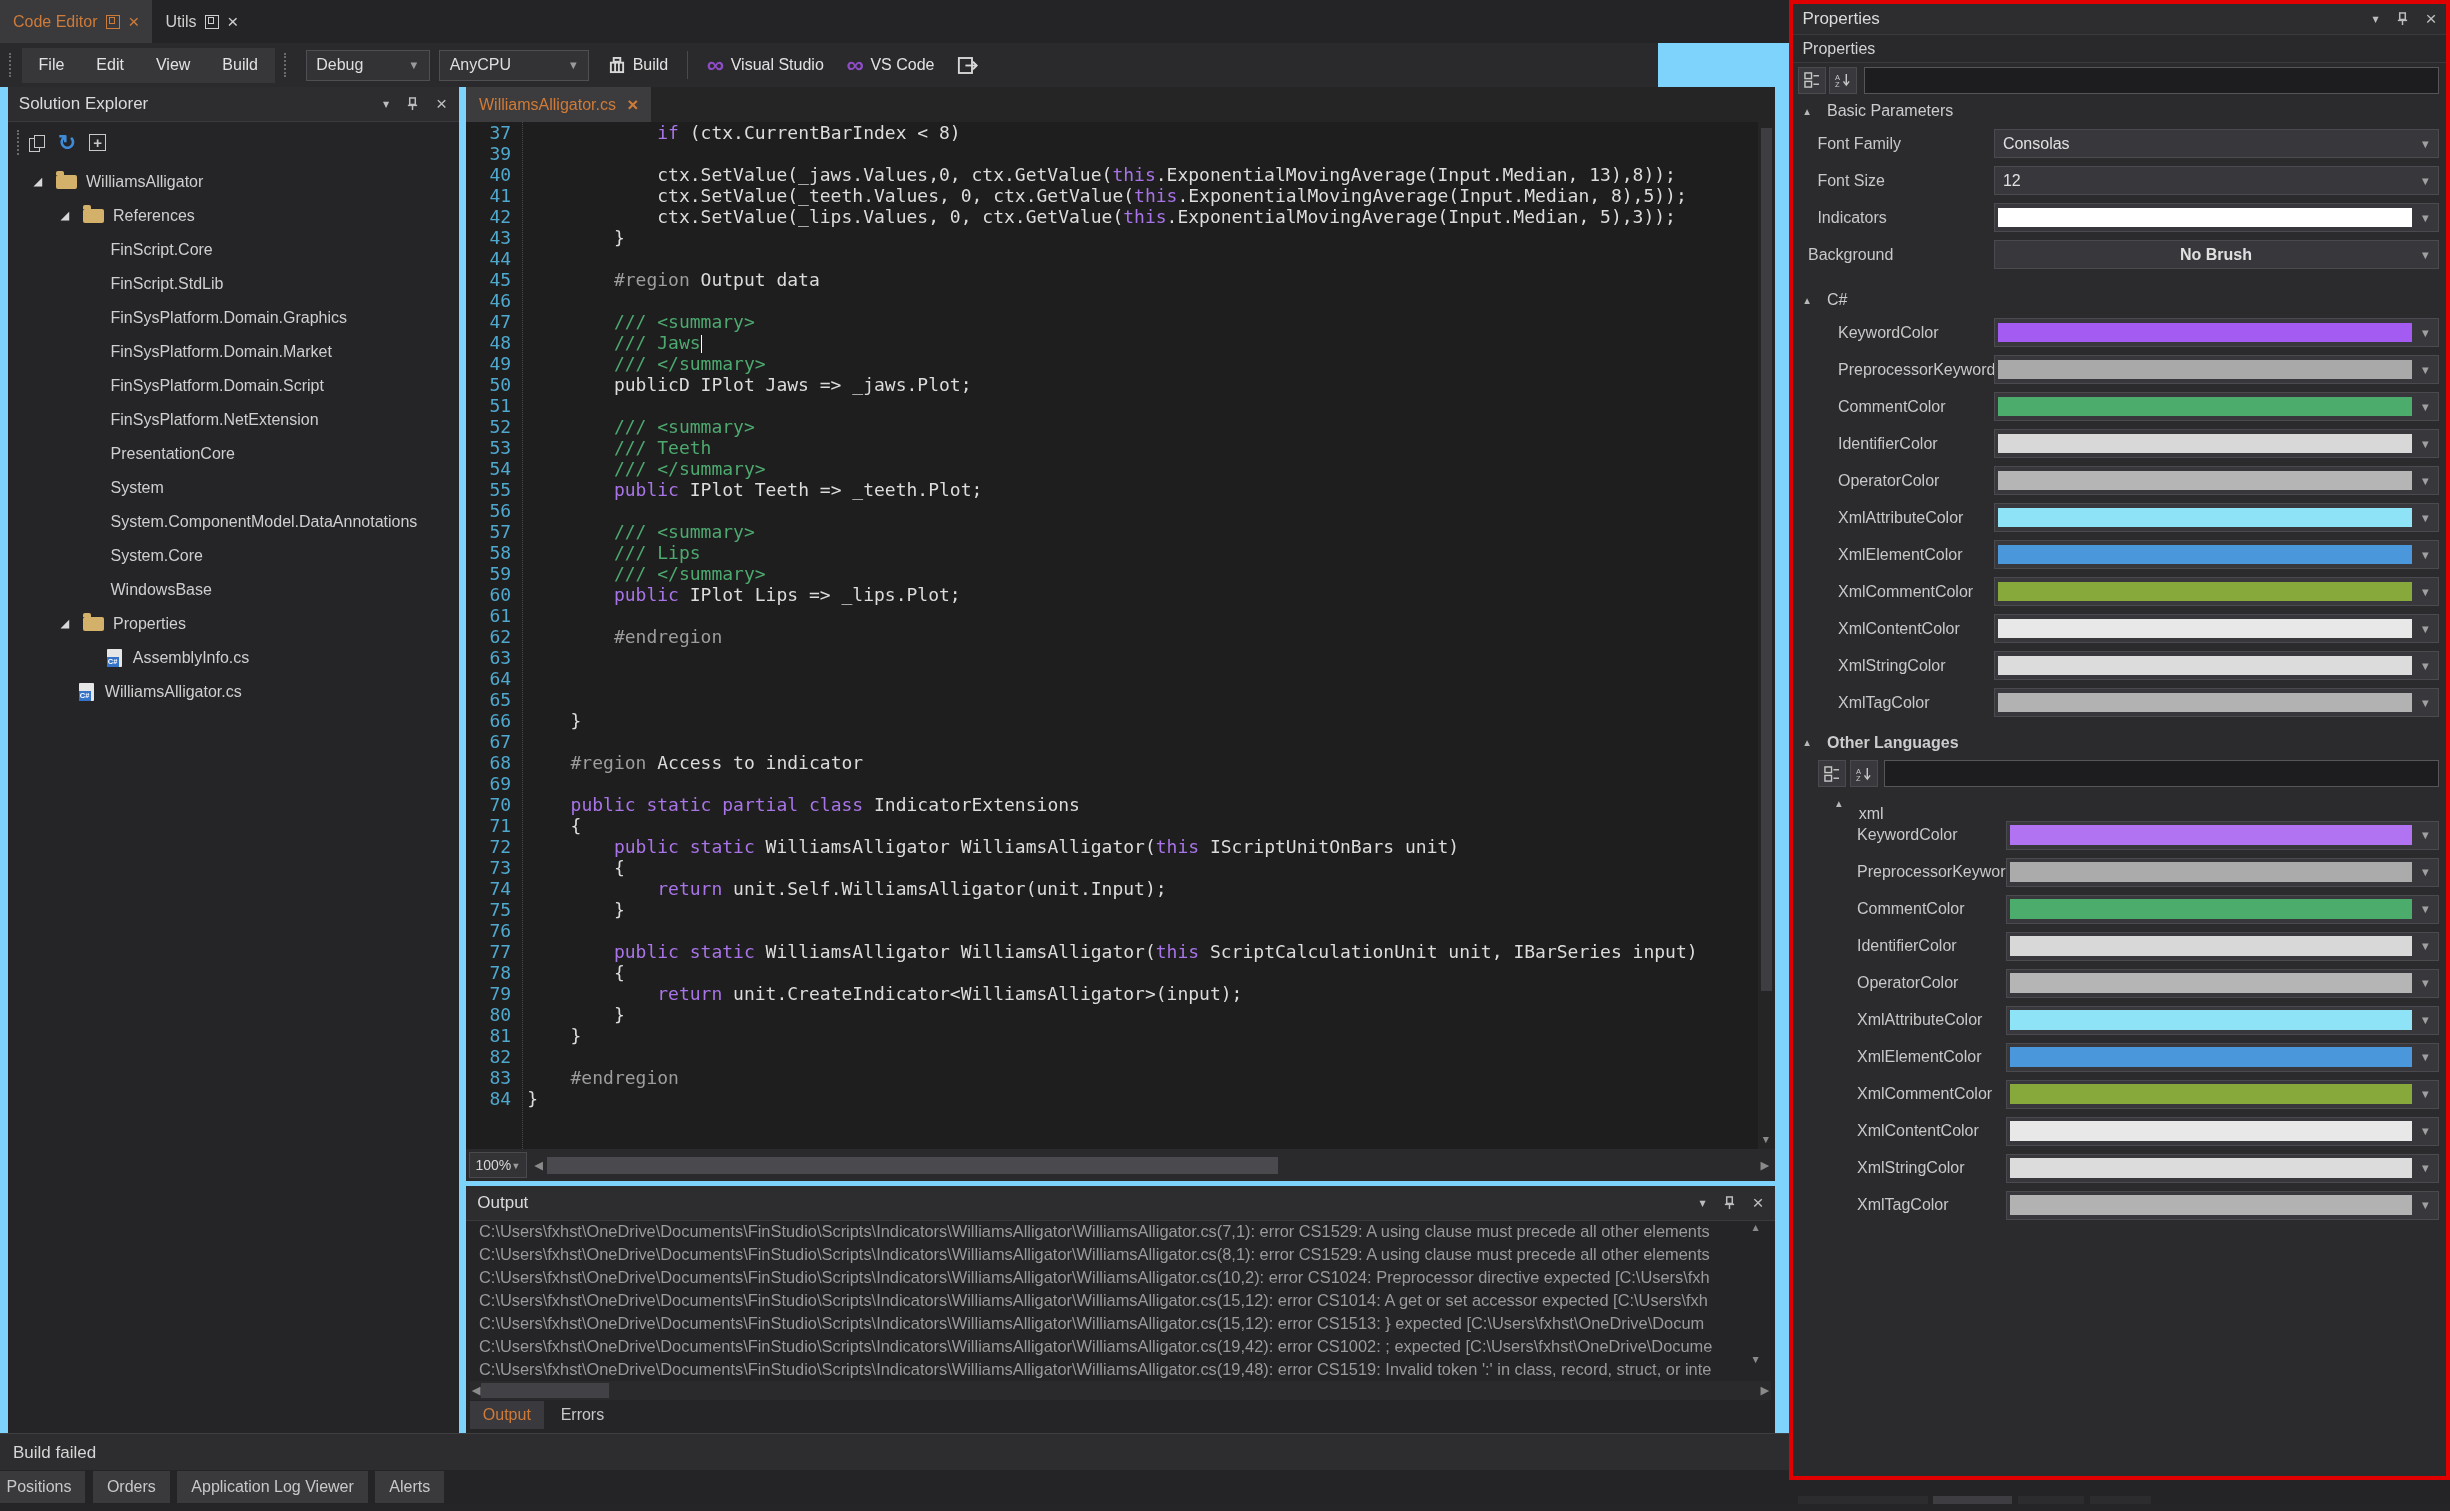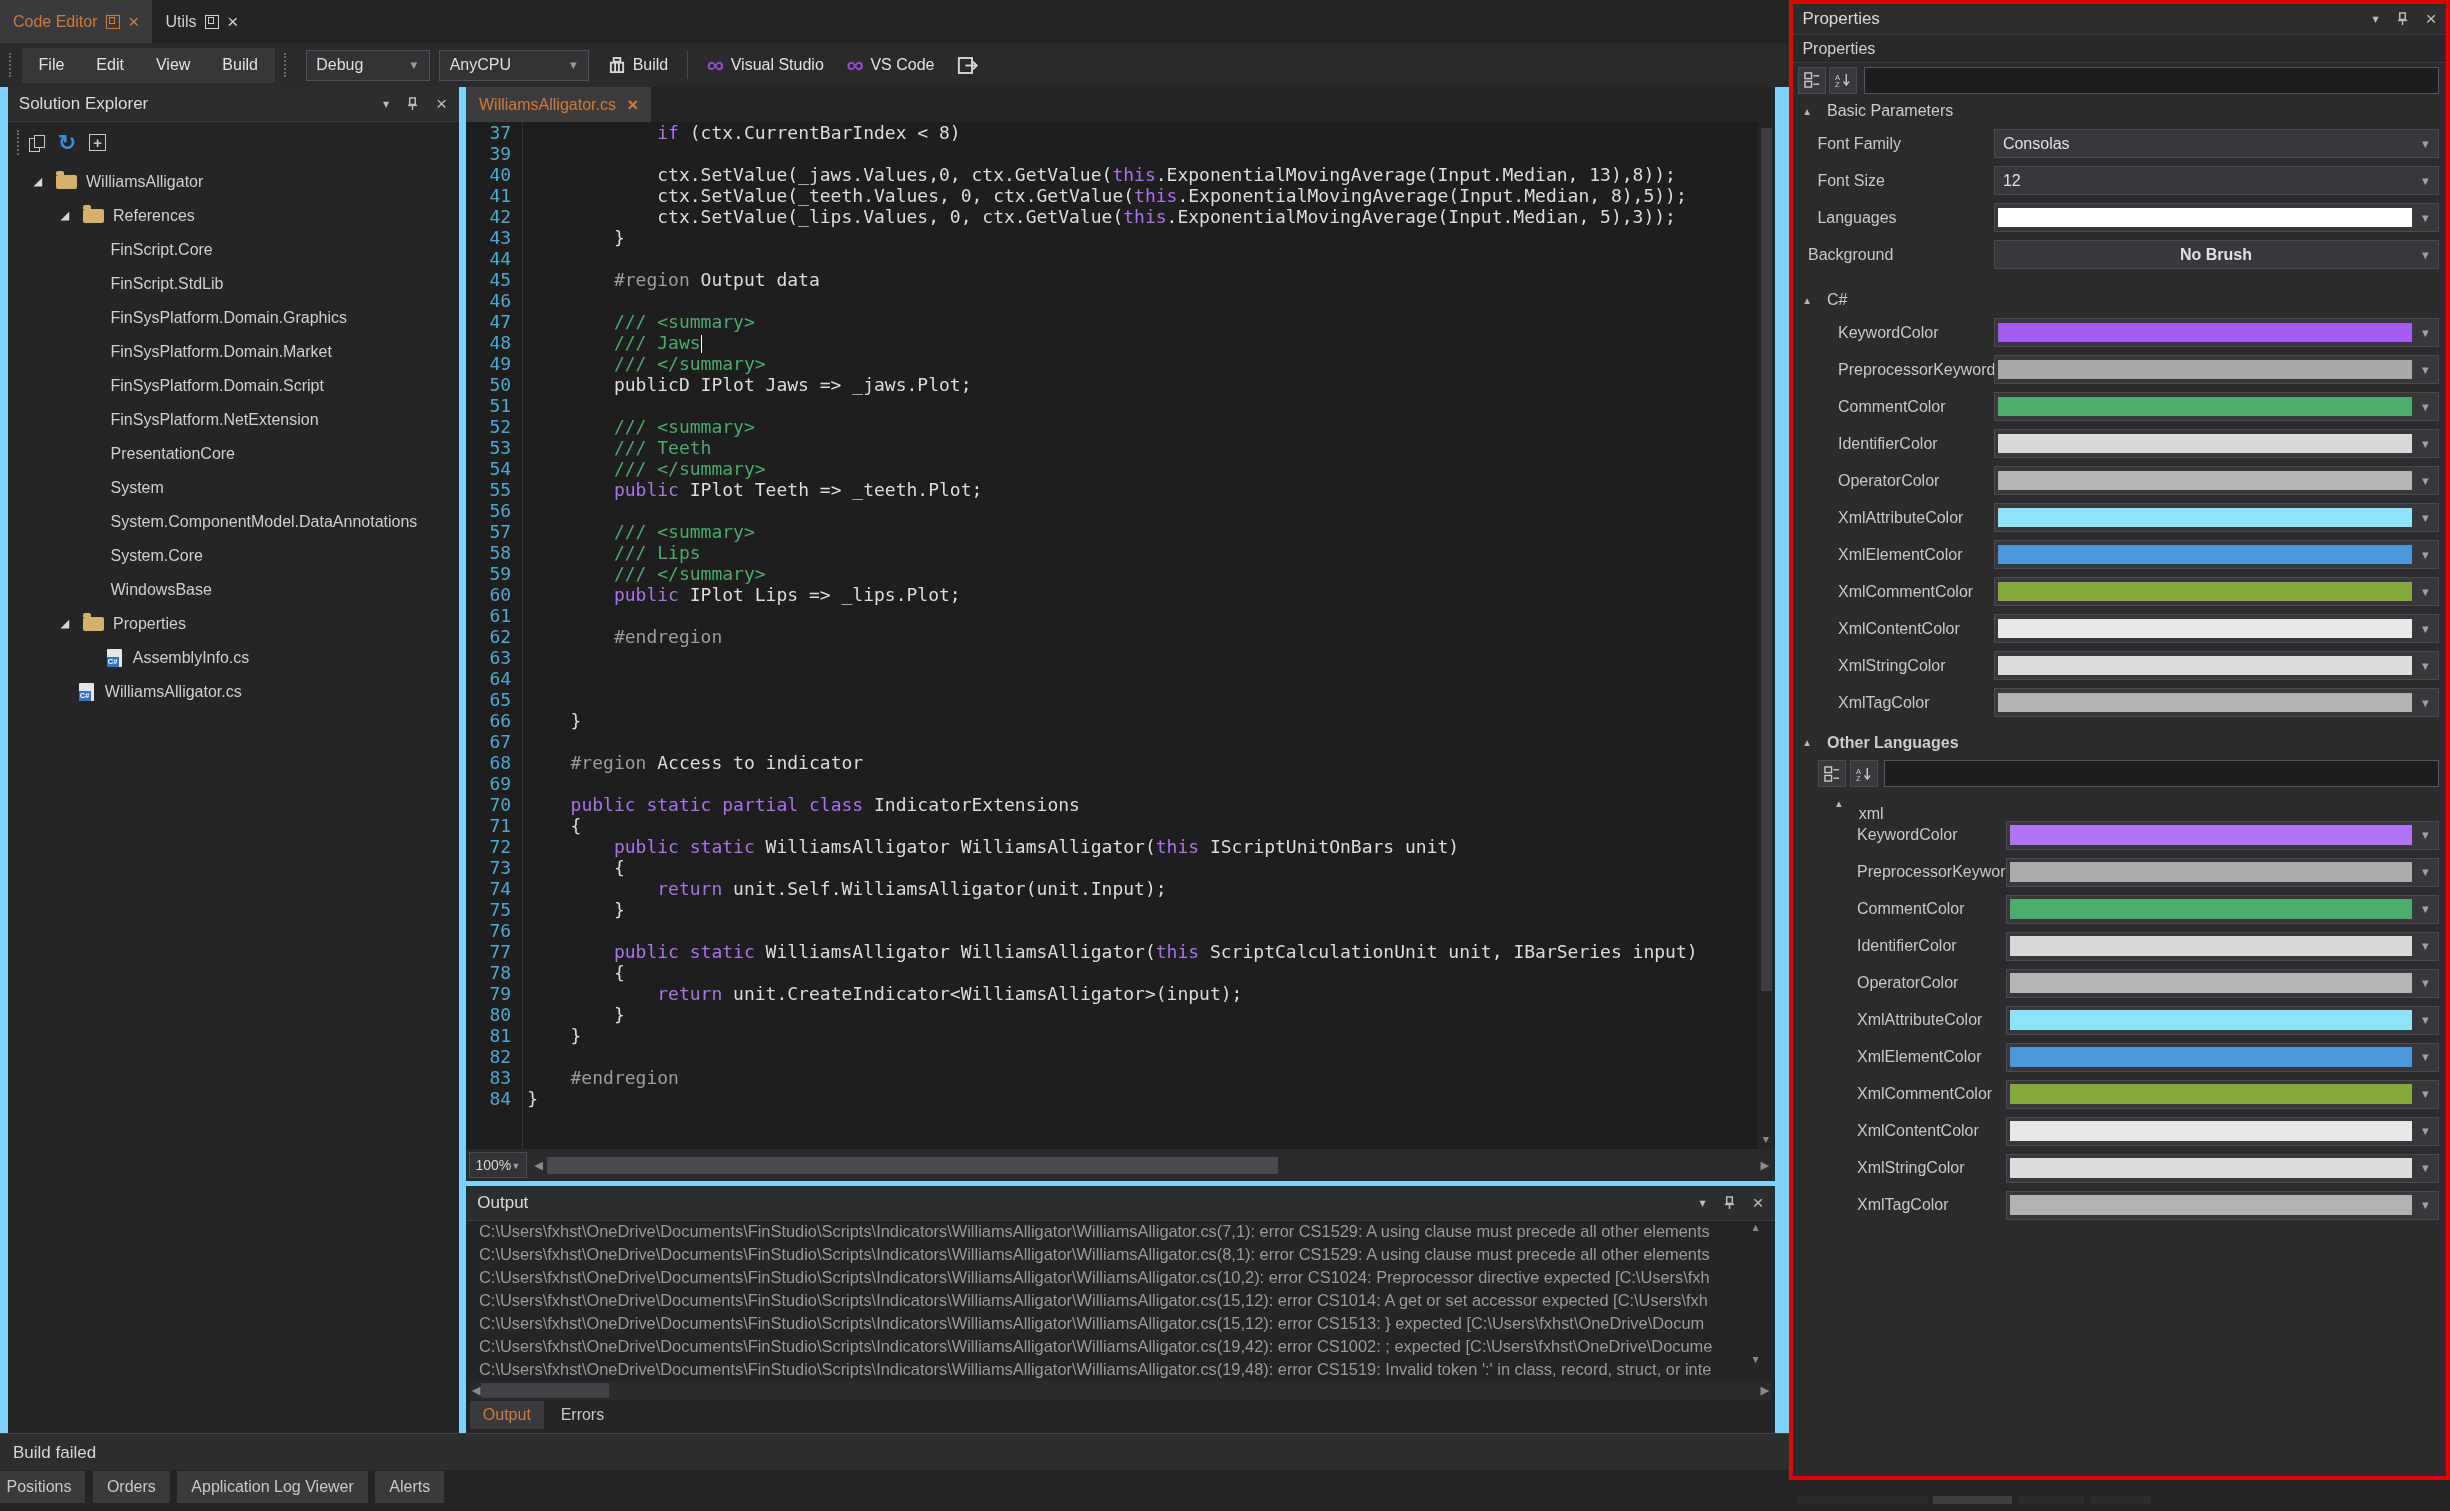--- a/index.html
+++ b/index.html
@@ -9,21 +9,21 @@
     background:#7dd3fc; font-family:"Liberation Sans", sans-serif; color:#d6d6d6;
   }
   
   #doc-tabbar { position:absolute; left:0; top:0; width:1789px; height:43px; background:#242426; display:flex; align-items:stretch; }
   .doc-tab { display:flex; align-items:center; gap:8.4px; padding:0 13px; cursor:default; color:#cfcfcf; font-size:16px; }
   .doc-tab.active { background:#3a3a3d; color:#ce7b39; }
   .tab-doc-icon { width:14px; height:14px; border:1.9px solid currentColor; position:relative; display:inline-block; }
   .tab-doc-icon::before { content:""; position:absolute; left:1.9px; top:1.9px; width:4.7px; height:4.7px; border:1.4px solid currentColor; }
   .tab-close { font-size:19px; line-height:1; color:currentColor; }
   
-  #toolbar-row { position:absolute; left:0; top:43px; width:1789px; height:44px; background:#2a2a2c; display:flex; align-items:center; }
+  #toolbar-row { position:absolute; left:0; top:43px; width:1658px; height:44px; background:#2a2a2c; display:flex; align-items:center; }
   .grip { width:4.7px; height:24.4px; border-left:2.8px dotted #6a6a6a; margin:0 7.5px 0 9.4px; }
   #menu-panel { background:#37373a; height:35px; display:flex; align-items:center; padding:0 17px; gap:32px; }
   .menu-item { font-size:16px; color:#e2e2e2; }
   .combo { background:#333336; border:0.9px solid #4f4f53; height:31px; display:flex; align-items:center; justify-content:space-between; padding:0 9.4px; font-size:16px; color:#dedede; }
   #combo-config { width:124px; margin-left:9.4px; }
   #combo-platform { width:150px; margin-left:9.4px; }
   .combo .arr { color:#9a9a9a; font-size:11.3px; margin-left:7.5px; }
   .tool-btn { display:flex; align-items:center; gap:6.6px; font-size:16px; color:#e2e2e2; padding:0 11.3px; height:35px; }
   .vsep { width:0.9px; height:28px; background:#4a4a4e; margin:0 7.5px; }
   .vs-logo { color:#8e4cc7; font-size:24.4px; font-weight:bold; line-height:1; }
@@ -582,21 +582,21 @@
           </div>
         </div>
         <div class="prop-row">
           <span class="prop-label" style="padding-left: 24.4px;">Font Size</span>
           <div class="prop-value">
             <span class="val-text">12</span>
             <span class="cb-arr">▼</span>
           </div>
         </div>
         <div class="prop-row">
-          <span class="prop-label" style="padding-left: 24.4px;">Languages</span>
+          <span class="prop-label" style="padding-left: 24.4px;">Indicators</span>
           <div class="prop-value">
             <span class="swatch" style="background: rgb(255, 255, 255);"></span>
             <span class="cb-arr">▼</span>
           </div>
         </div>
         <div class="prop-row">
           <span class="prop-label" style="padding-left: 15px;">Background</span>
           <div class="prop-value">
             <span class="val-center">No Brush</span>
             <span class="cb-arr">▼</span>

